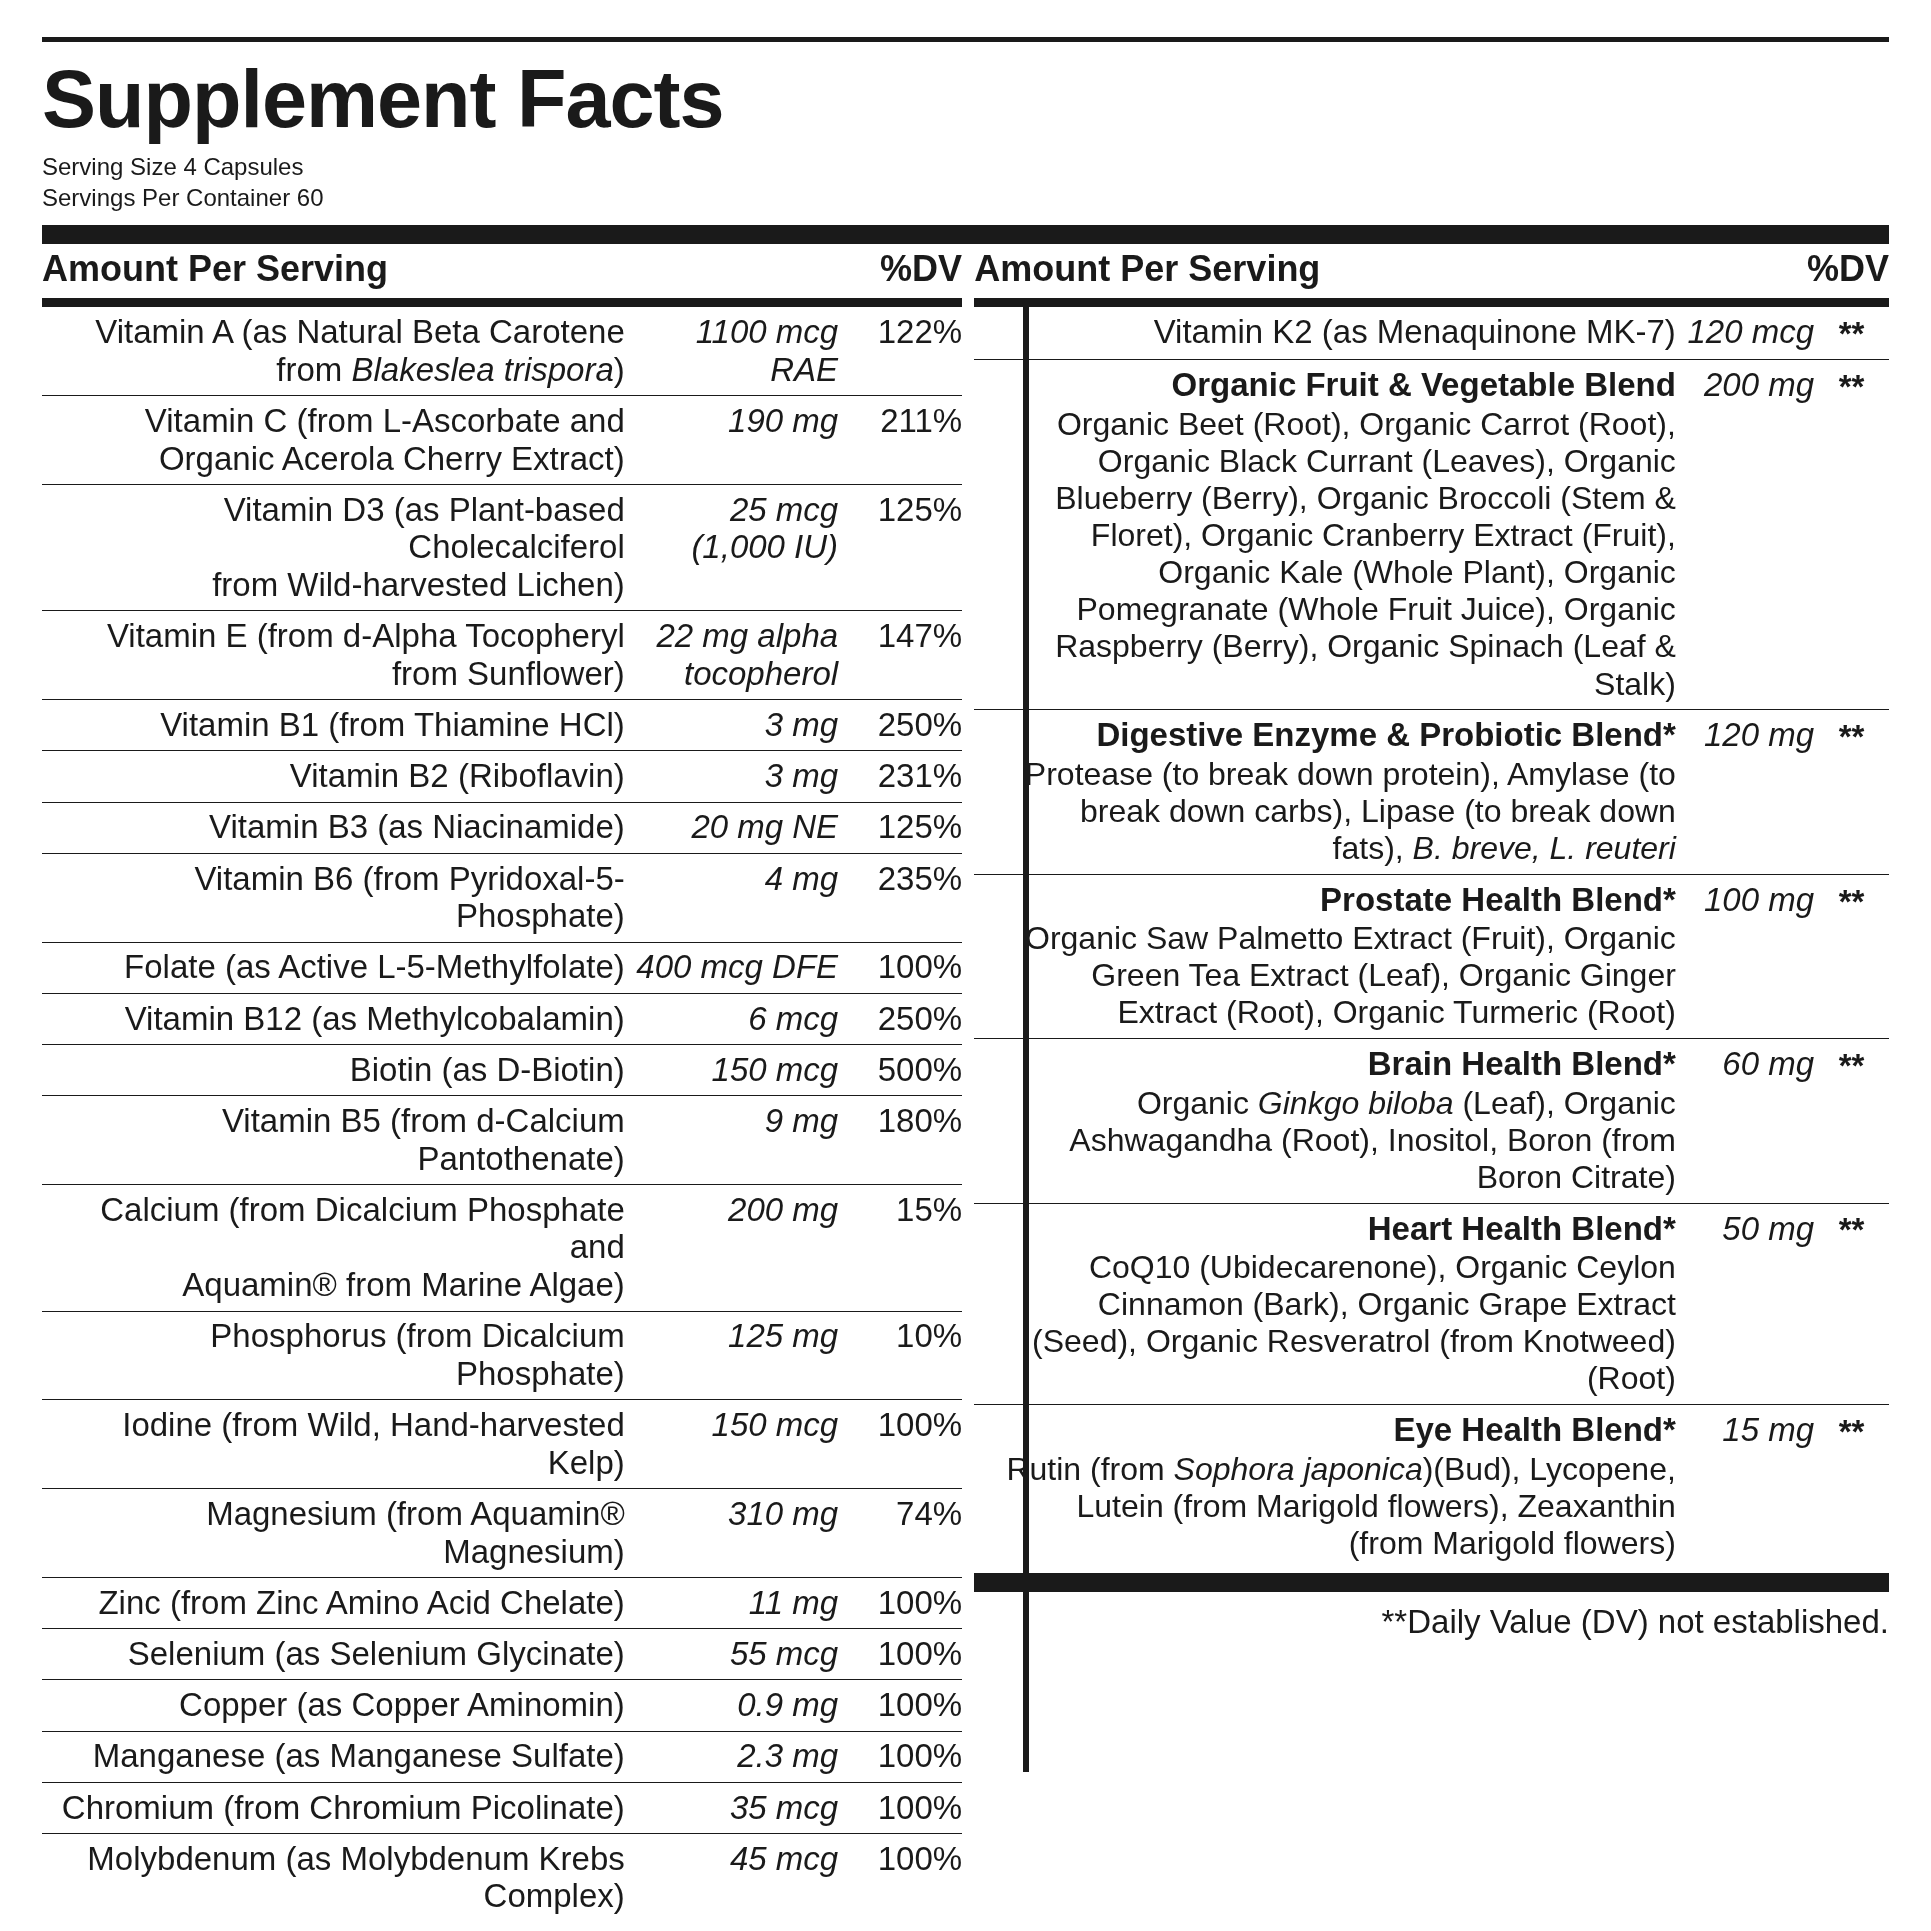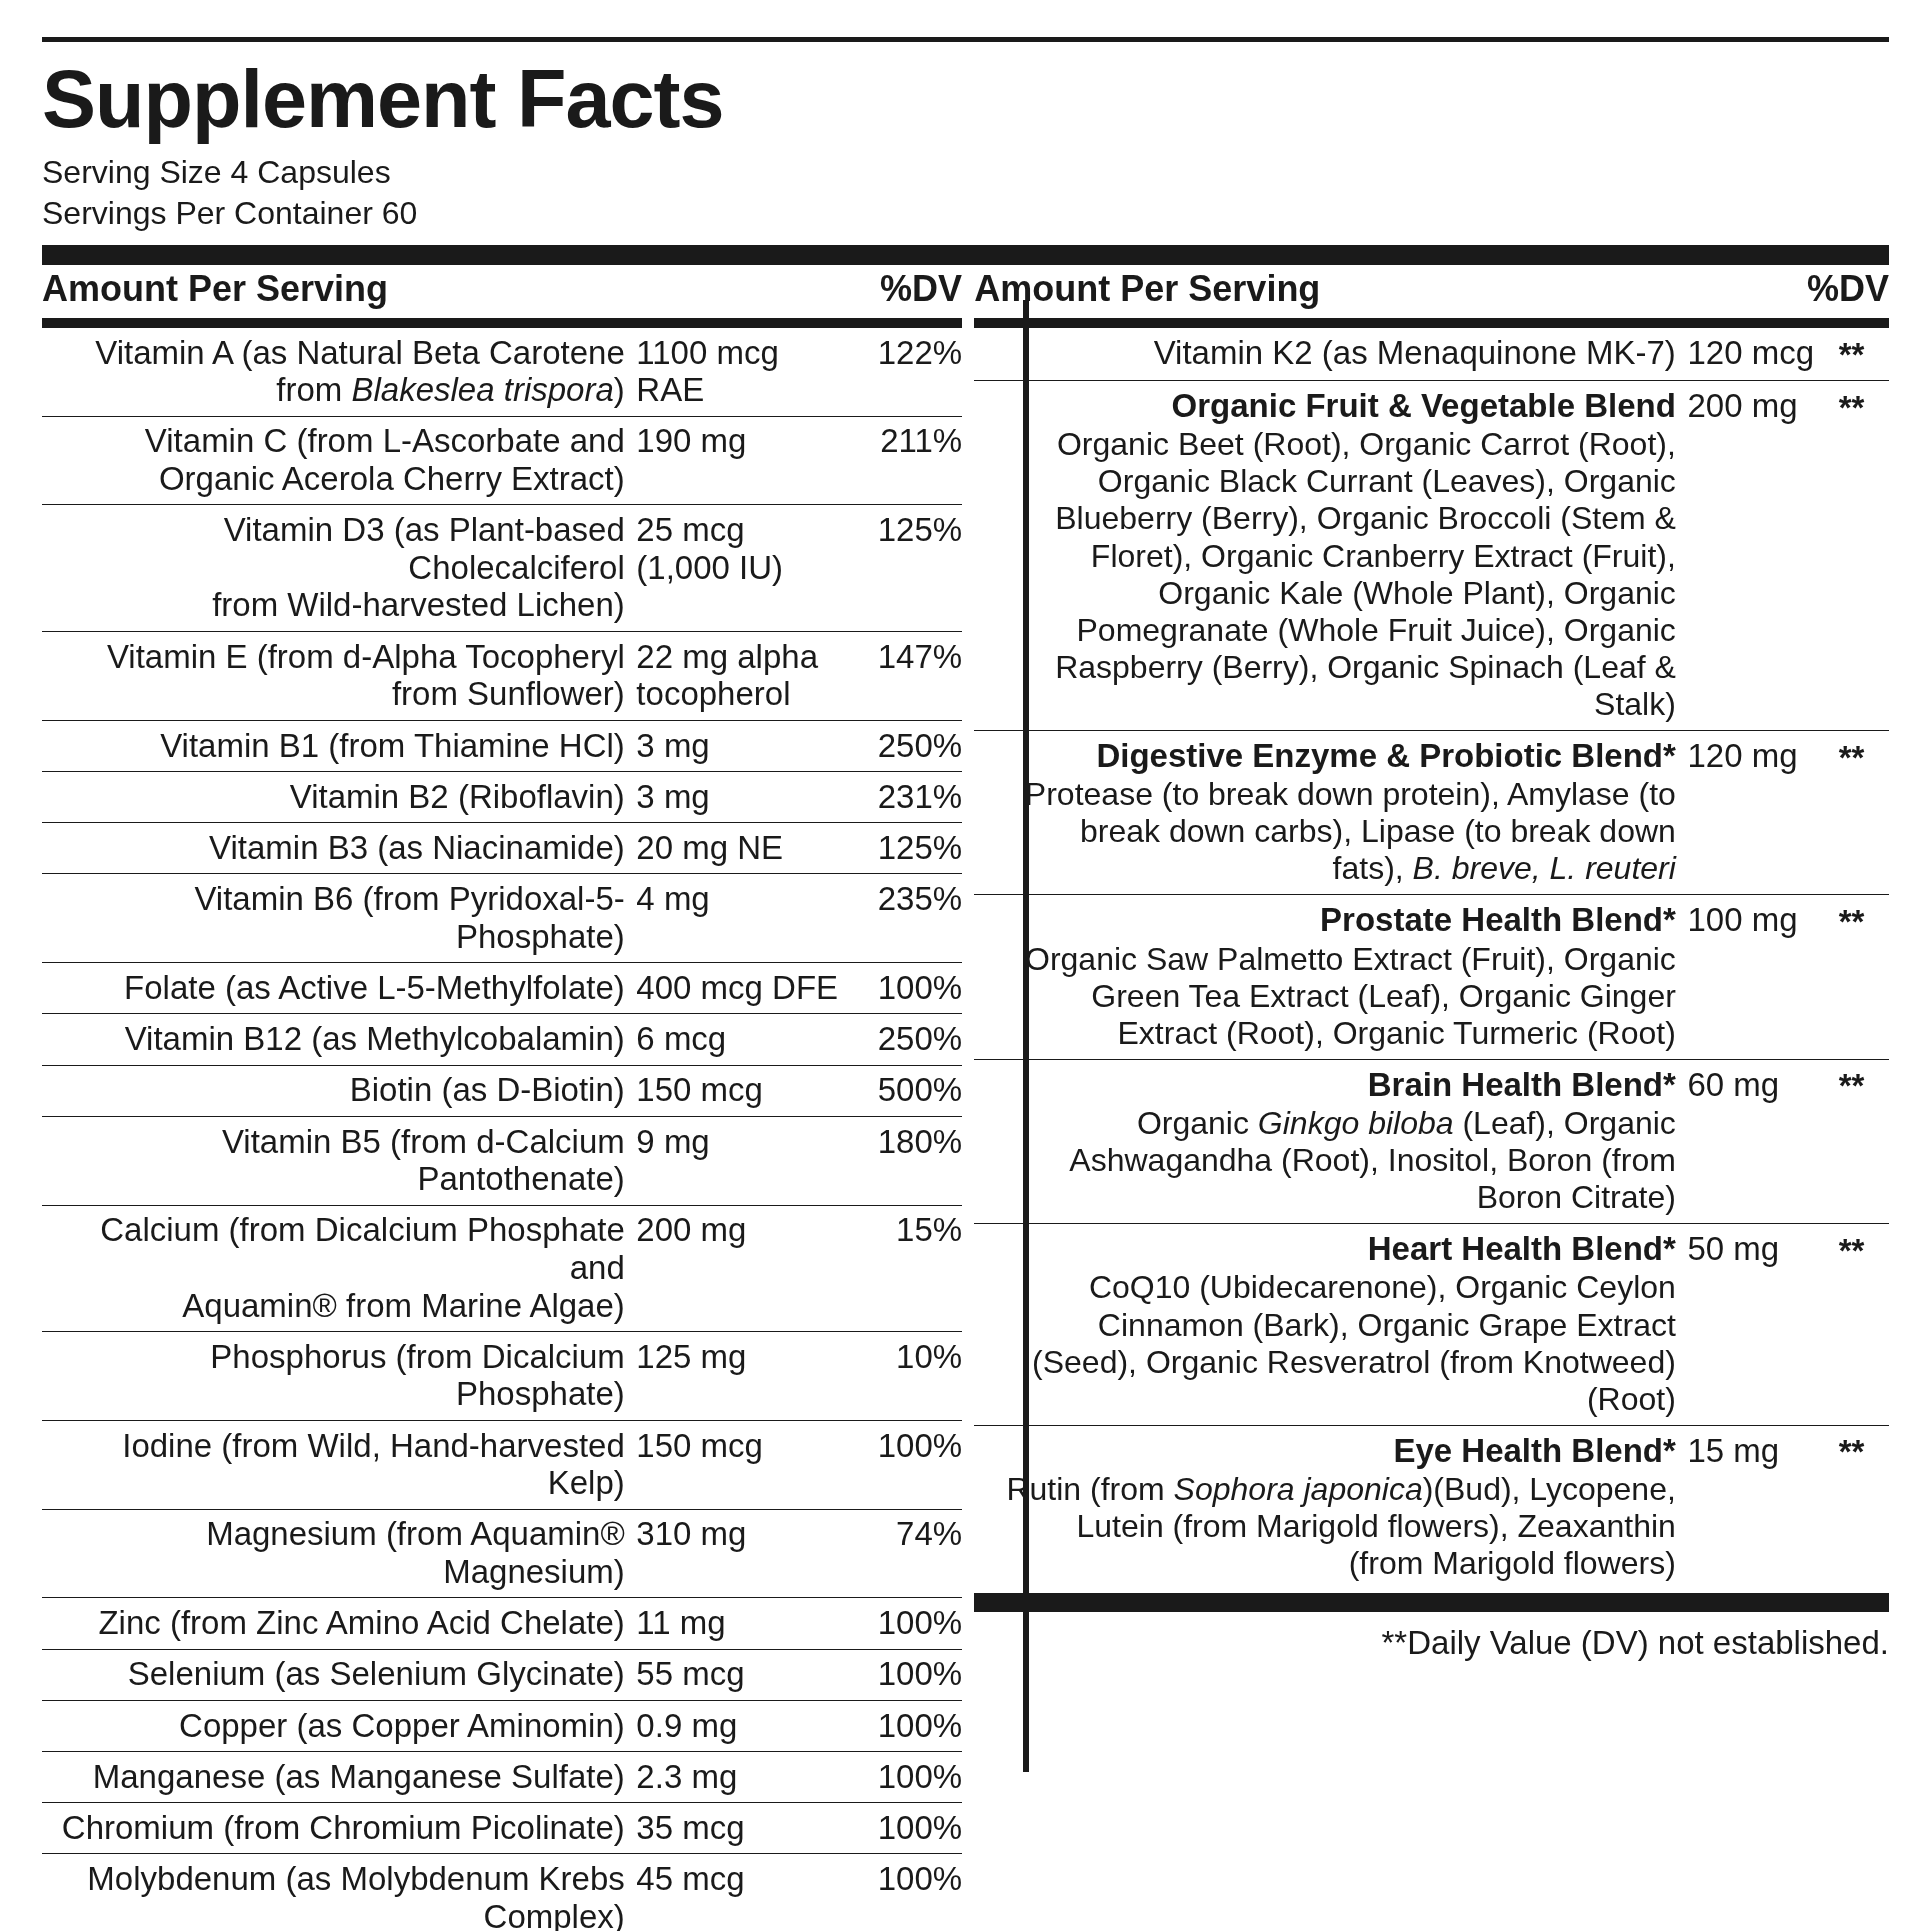--- a/index.html
+++ b/index.html
@@ -16,21 +16,21 @@
   }
   .outer-rule { height: 4.8px; background: #1a1a1a; width: 100%; }
 
   .title {
     font-size: 81px;
     font-weight: 700;
     letter-spacing: -1px;
     line-height: 1.0;
     margin: 17.4px 0 11.6px 0;
   }
-  .serving-line { font-size: 32px; line-height: 1.28; }
+  .serving-line { font-size: 24px; line-height: 1.28; }
 
   .thick-bar { height: 19.3px; background: #1a1a1a; margin-top: 11.6px; }
 
   .columns { display: flex; width: 100%; }
   .col { position: relative; }
   .col-left  { width: 1019px; }
   .col-gap   { width: 13.5px; }
   .col-right { width: 1013px; }
 
   .divider-vert {
@@ -46,21 +46,21 @@
     padding: 3.9px 0 7.7px 0;
   }
   .hdr-row .spacer { flex: 1; }
   .rule-med { height: 9.7px; background: #1a1a1a; }
 
   table { width: 100%; border-collapse: collapse; }
   td { vertical-align: top; padding: 5.8px 0 6.8px 0; font-size: 33px; line-height: 1.14; }
   tr.nutrient { border-bottom: 1.9px solid #1a1a1a; }
   tr.nutrient:last-child { border-bottom: none; }
   td.name { padding-right: 7.7px; text-align: right; }
-  td.amount { text-align: left; white-space: nowrap; padding-left: 3.9px; }
+  td.amount { text-align: right; white-space: nowrap; padding-left: 3.9px; font-style: italic; }
   td.dv { text-align: right; white-space: nowrap; width: 124px; padding-left: 9.7px; margin-top: 24px; }
   td.dvstar { text-align: center; white-space: nowrap; width: 75px; font-weight: 700; padding-top: 7.7px; }
   .cont { display: block; padding-left: 29px; }
   .ital { font-style: italic; }
 
   .blend-name { font-weight: 700; }
   .blend-sub { display: block; font-size: 32px; line-height: 1.16; padding-left: 29px; padding-top: 1.9px; }
 
   .footnote { font-size: 33px; padding: 11.6px 0 9.7px 3.9px; text-align: right; }
 </style>

